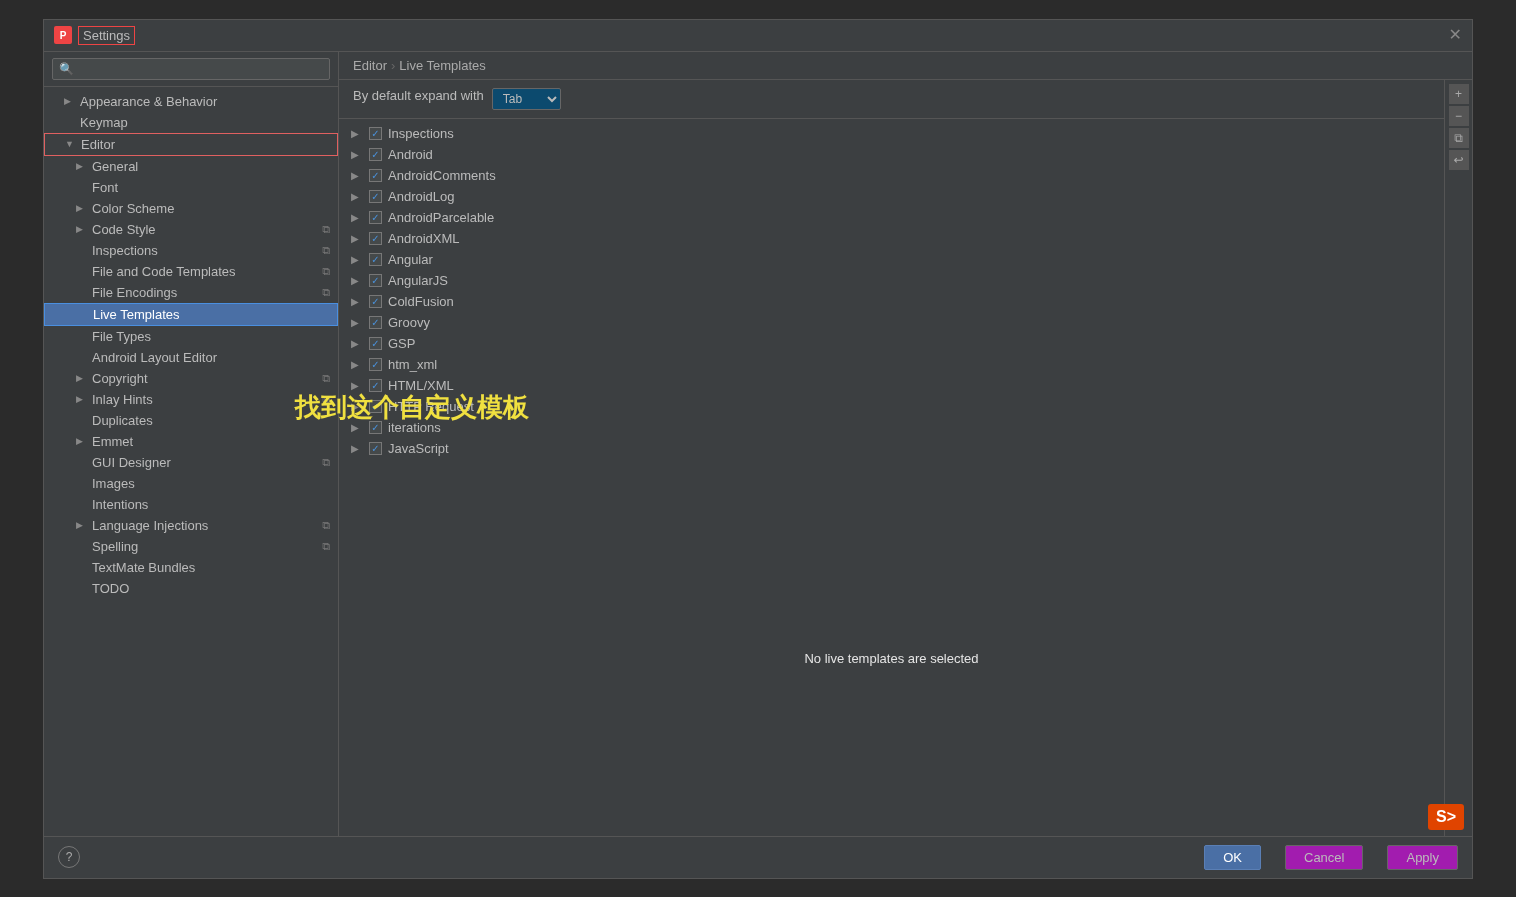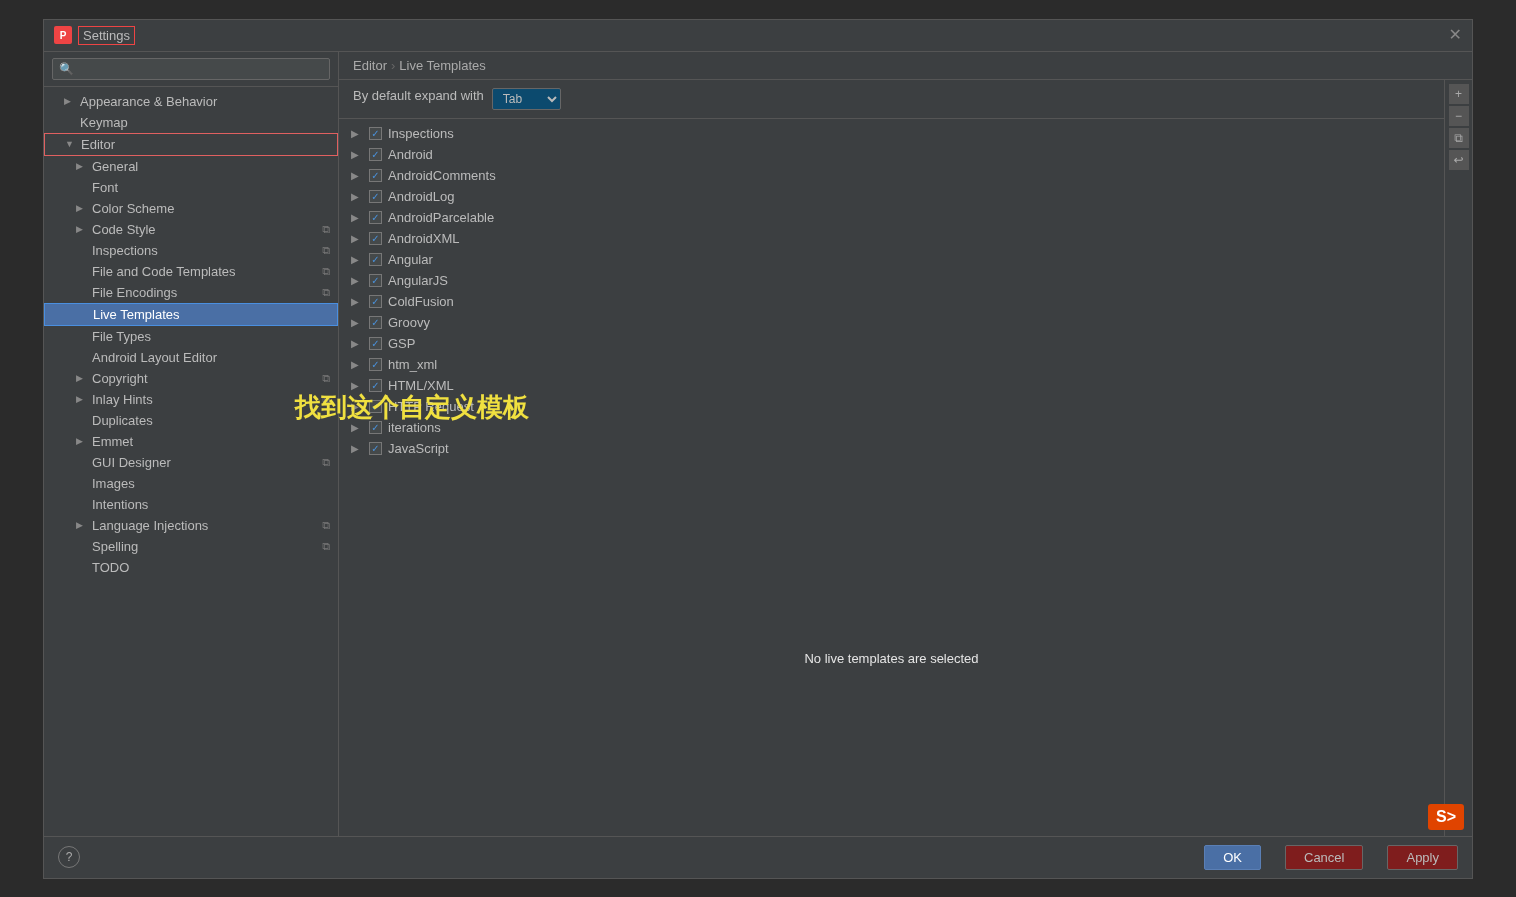--- a/index.html
+++ b/index.html
@@ -309,21 +309,21 @@
       padding: 4px 18px;
       background: #4a6fa5;
       border: 1px solid #5a7fb5;
       color: #fff;
       cursor: pointer;
       font-size: 13px;
       border-radius: 2px;
     }
 
     .btn-secondary {
-      background: #7f1d1d;
+      background: #a21caf;
       border: 1px solid #666;
       color: #bbb;
     }
 
     
     .overlay-text {
       position: absolute;
       top: 370px;
       left: 215px;
       color: #f0e040;
@@ -485,20 +485,24 @@
           <span>Language Injections</span>
           <span class="copy-icon">⧉</span>
         </div>
 
         <div class="tree-item tree-indent-2">
           <span class="tree-arrow"></span>
           <span>Spelling</span>
           <span class="copy-icon">⧉</span>
         </div>
 
+        <div class="tree-item tree-indent-2">
+          <span class="tree-arrow"></span>
+          <span>TextMate Bundles</span>
+        </div>
 
         <div class="tree-item tree-indent-2">
           <span class="tree-arrow"></span>
           <span>TODO</span>
         </div>
 
       </div>
     </div>
 
     <div class="main-content">

